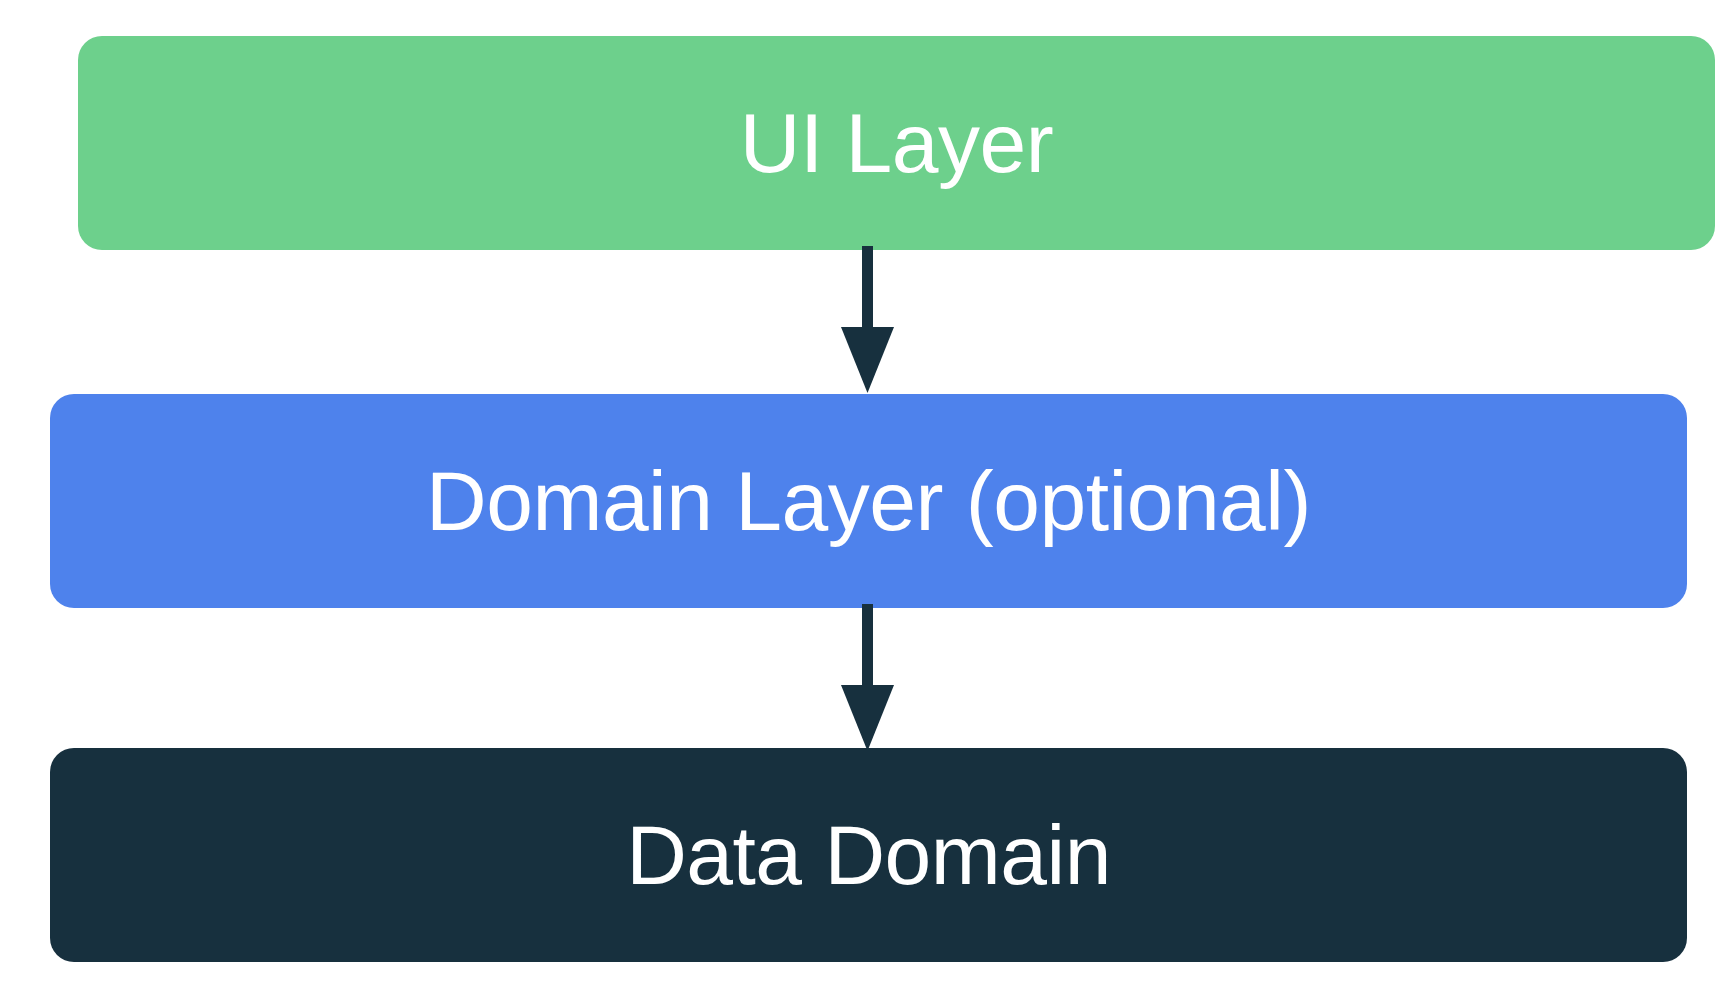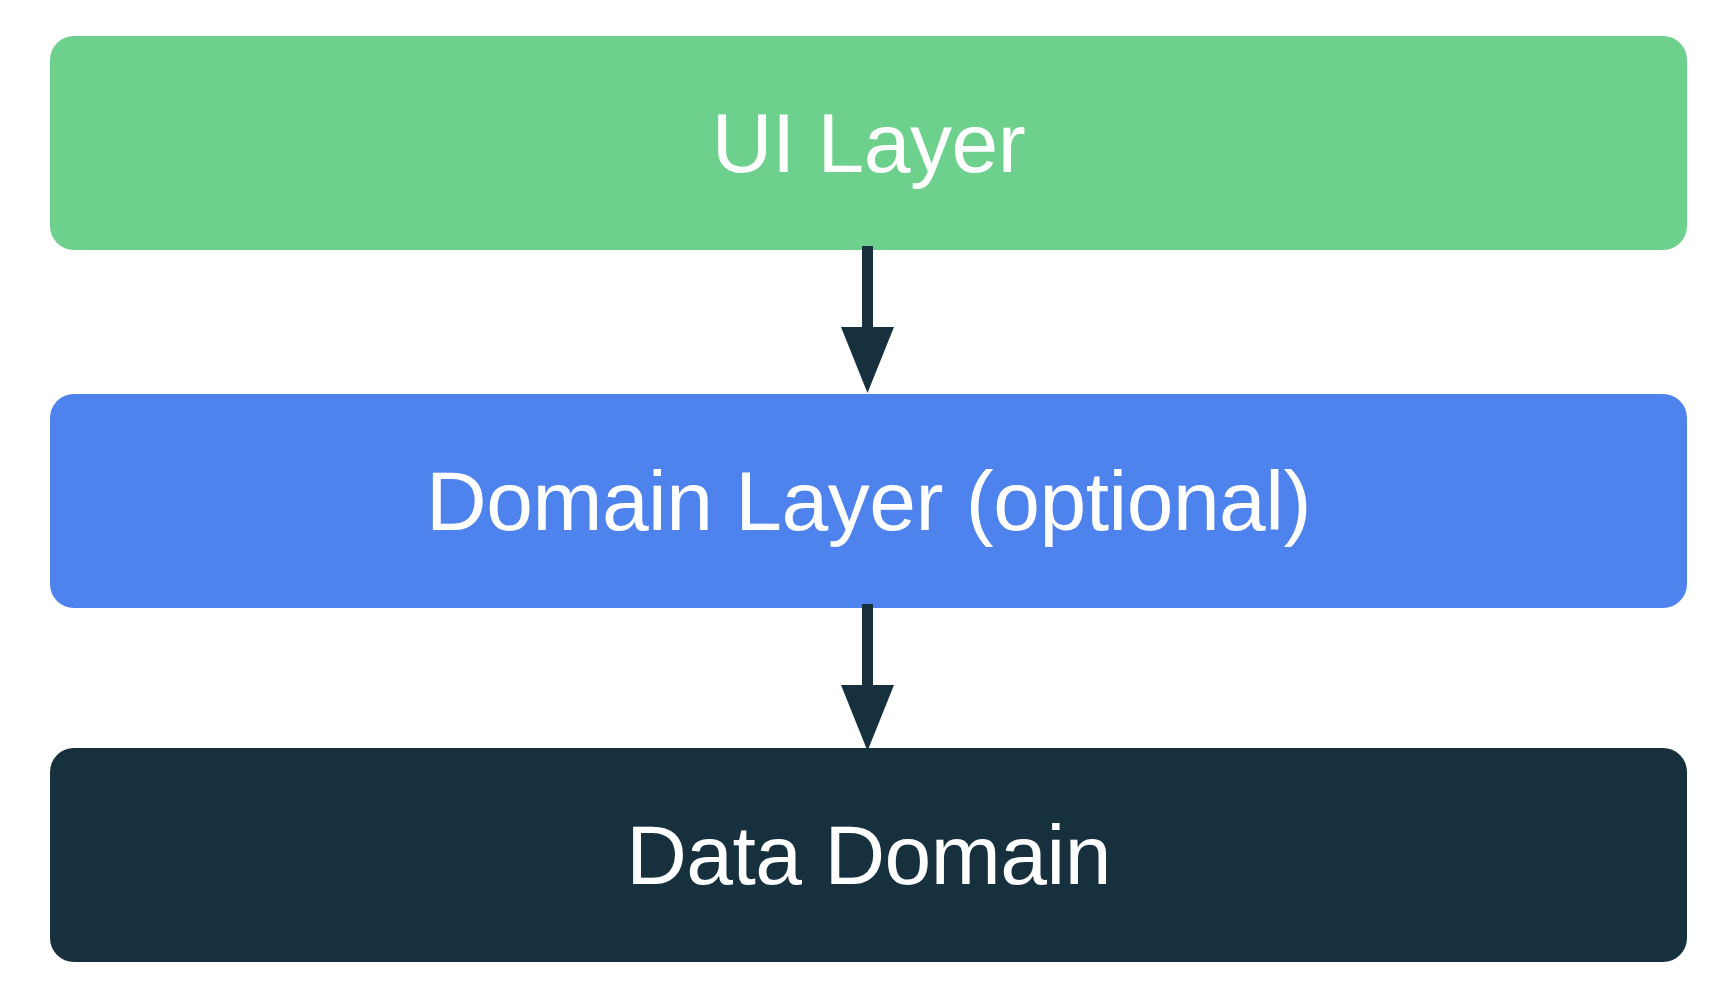--- a/index.html
+++ b/index.html
@@ -33,21 +33,21 @@
     color: #ffffff;
     font-family: "Liberation Sans", sans-serif;
     font-size: 84px;
     font-weight: 400;
     line-height: 1;
     letter-spacing: -0.5px;
     white-space: nowrap;
     text-align: center;
     user-select: none;
   }
-  #box-ui    { top: 36px;  }
+  #box-ui    { top: 36px; margin-left: 28px;  }
   #box-domain{ top: 394px; }
   #box-data  { top: 748px; }
 
   .arrow {
     position: absolute;
     left: 0;
     width: 1725px;
     pointer-events: none;
   }
   #arrow-ui-domain   { top: 246px; height: 152px; }

